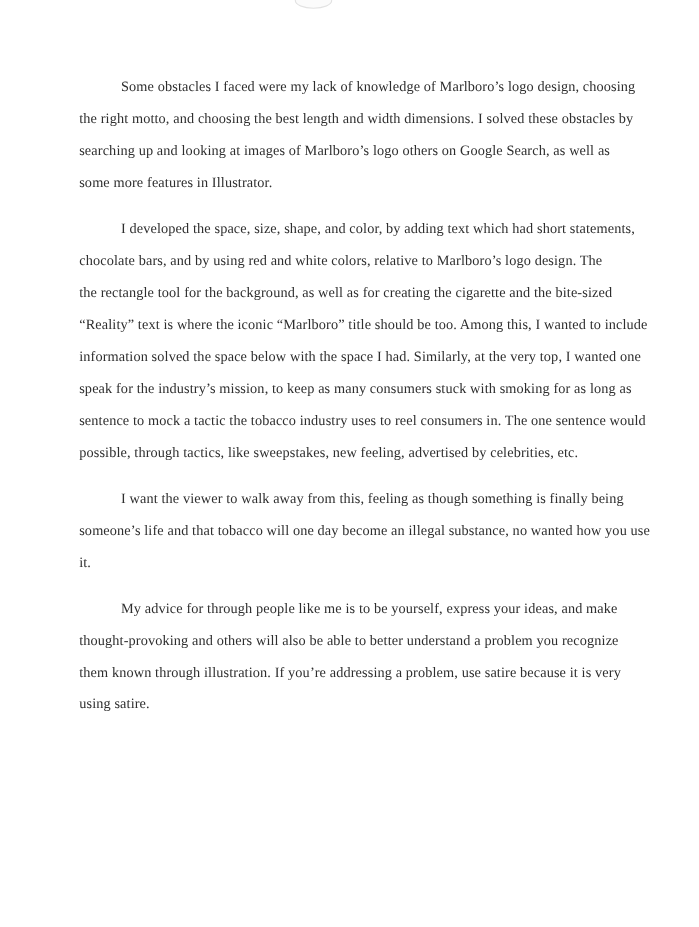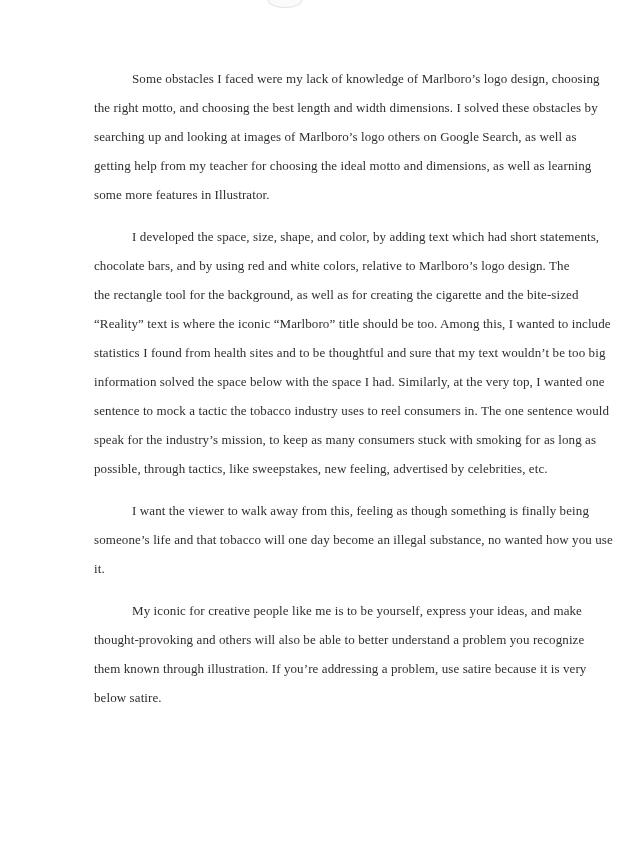--- a/index.html
+++ b/index.html
@@ -33,55 +33,52 @@
     color: #2e2e2e;
     font-size: 13px;
     line-height: 29px;
     letter-spacing: 0.1px;
   }
   .paragraph {
     margin: 0 0 13px 0;
   }
   .text-line {
     white-space: nowrap;
-    margin-left: 22px;
   }
   .first-line {
     text-indent: 38px;
   }
 </style>
 </head>
 <body>
 
 <div class="page">
   <div class="top-artifact"></div>
   <div class="content">
       <div class="paragraph">
         <div class="text-line first-line">Some obstacles I faced were my lack of knowledge of Marlboro’s logo design, choosing</div>
         <div class="text-line">the right motto, and choosing the best length and width dimensions. I solved these obstacles by</div>
         <div class="text-line">searching up and looking at images of Marlboro’s logo others on Google Search, as well as</div>
-        <div class="text-line">getting help from my teacher for choosing the ideal motto and dimensions, as well as learning</div>
         <div class="text-line">some more features in Illustrator.</div>
       </div>
       <div class="paragraph">
         <div class="text-line first-line">I developed the space, size, shape, and color, by adding text which had short statements,</div>
         <div class="text-line">chocolate bars, and by using red and white colors, relative to Marlboro’s logo design. The</div>
         <div class="text-line">the rectangle tool for the background, as well as for creating the cigarette and the bite-sized</div>
         <div class="text-line">“Reality” text is where the iconic “Marlboro” title should be too. Among this, I wanted to include</div>
-        <div class="text-line">statistics I found from health sites and to be thoughtful and sure that my text wouldn’t be too big</div>
         <div class="text-line">information solved the space below with the space I had. Similarly, at the very top, I wanted one</div>
+        <div class="text-line">speak for the industry’s mission, to keep as many consumers stuck with smoking for as long as</div>
         <div class="text-line">sentence to mock a tactic the tobacco industry uses to reel consumers in. The one sentence would</div>
-        <div class="text-line">speak for the industry’s mission, to keep as many consumers stuck with smoking for as long as</div>
         <div class="text-line">possible, through tactics, like sweepstakes, new feeling, advertised by celebrities, etc.</div>
       </div>
       <div class="paragraph">
         <div class="text-line first-line">I want the viewer to walk away from this, feeling as though something is finally being</div>
         <div class="text-line">someone’s life and that tobacco will one day become an illegal substance, no wanted how you use</div>
         <div class="text-line">it.</div>
       </div>
       <div class="paragraph">
-        <div class="text-line first-line">My iconic for creative people like me is to be yourself, express your ideas, and make</div>
+        <div class="text-line first-line">My advice for through people like me is to be yourself, express your ideas, and make</div>
         <div class="text-line">thought-provoking and others will also be able to better understand a problem you recognize</div>
         <div class="text-line">them known through illustration. If you’re addressing a problem, use satire because it is very</div>
-        <div class="text-line">below satire.</div>
+        <div class="text-line">using satire.</div>
       </div>
     </div>
 </div>
 
 </body></html>

